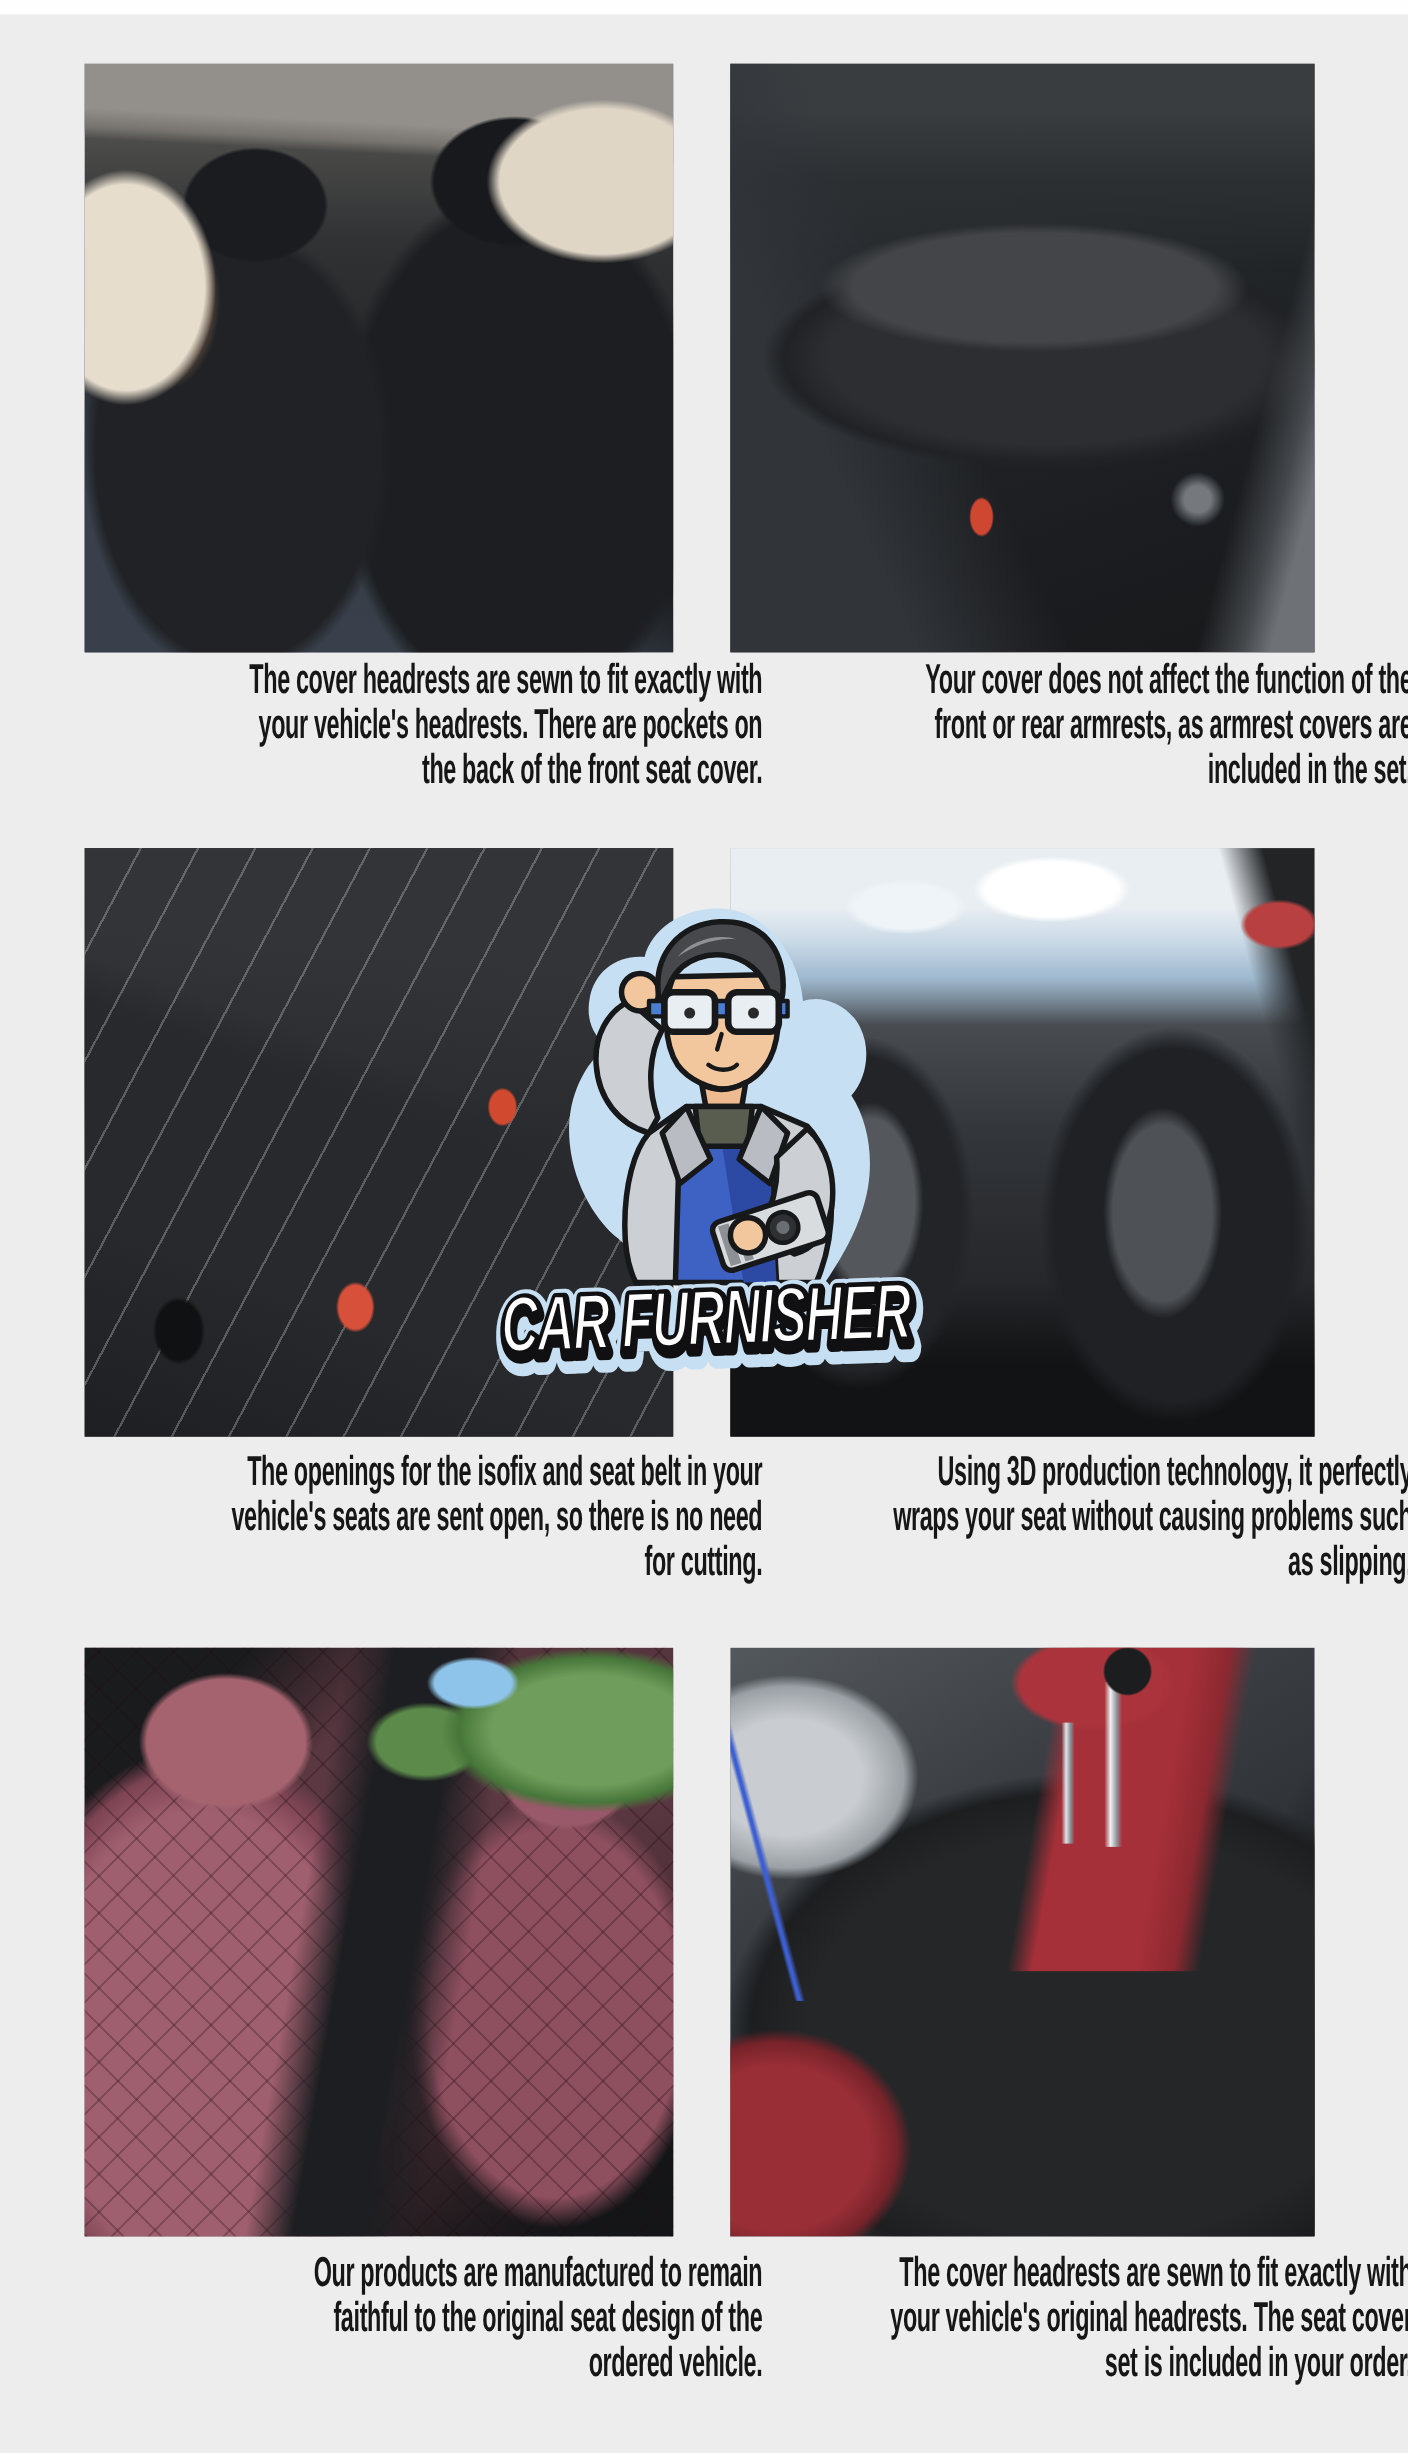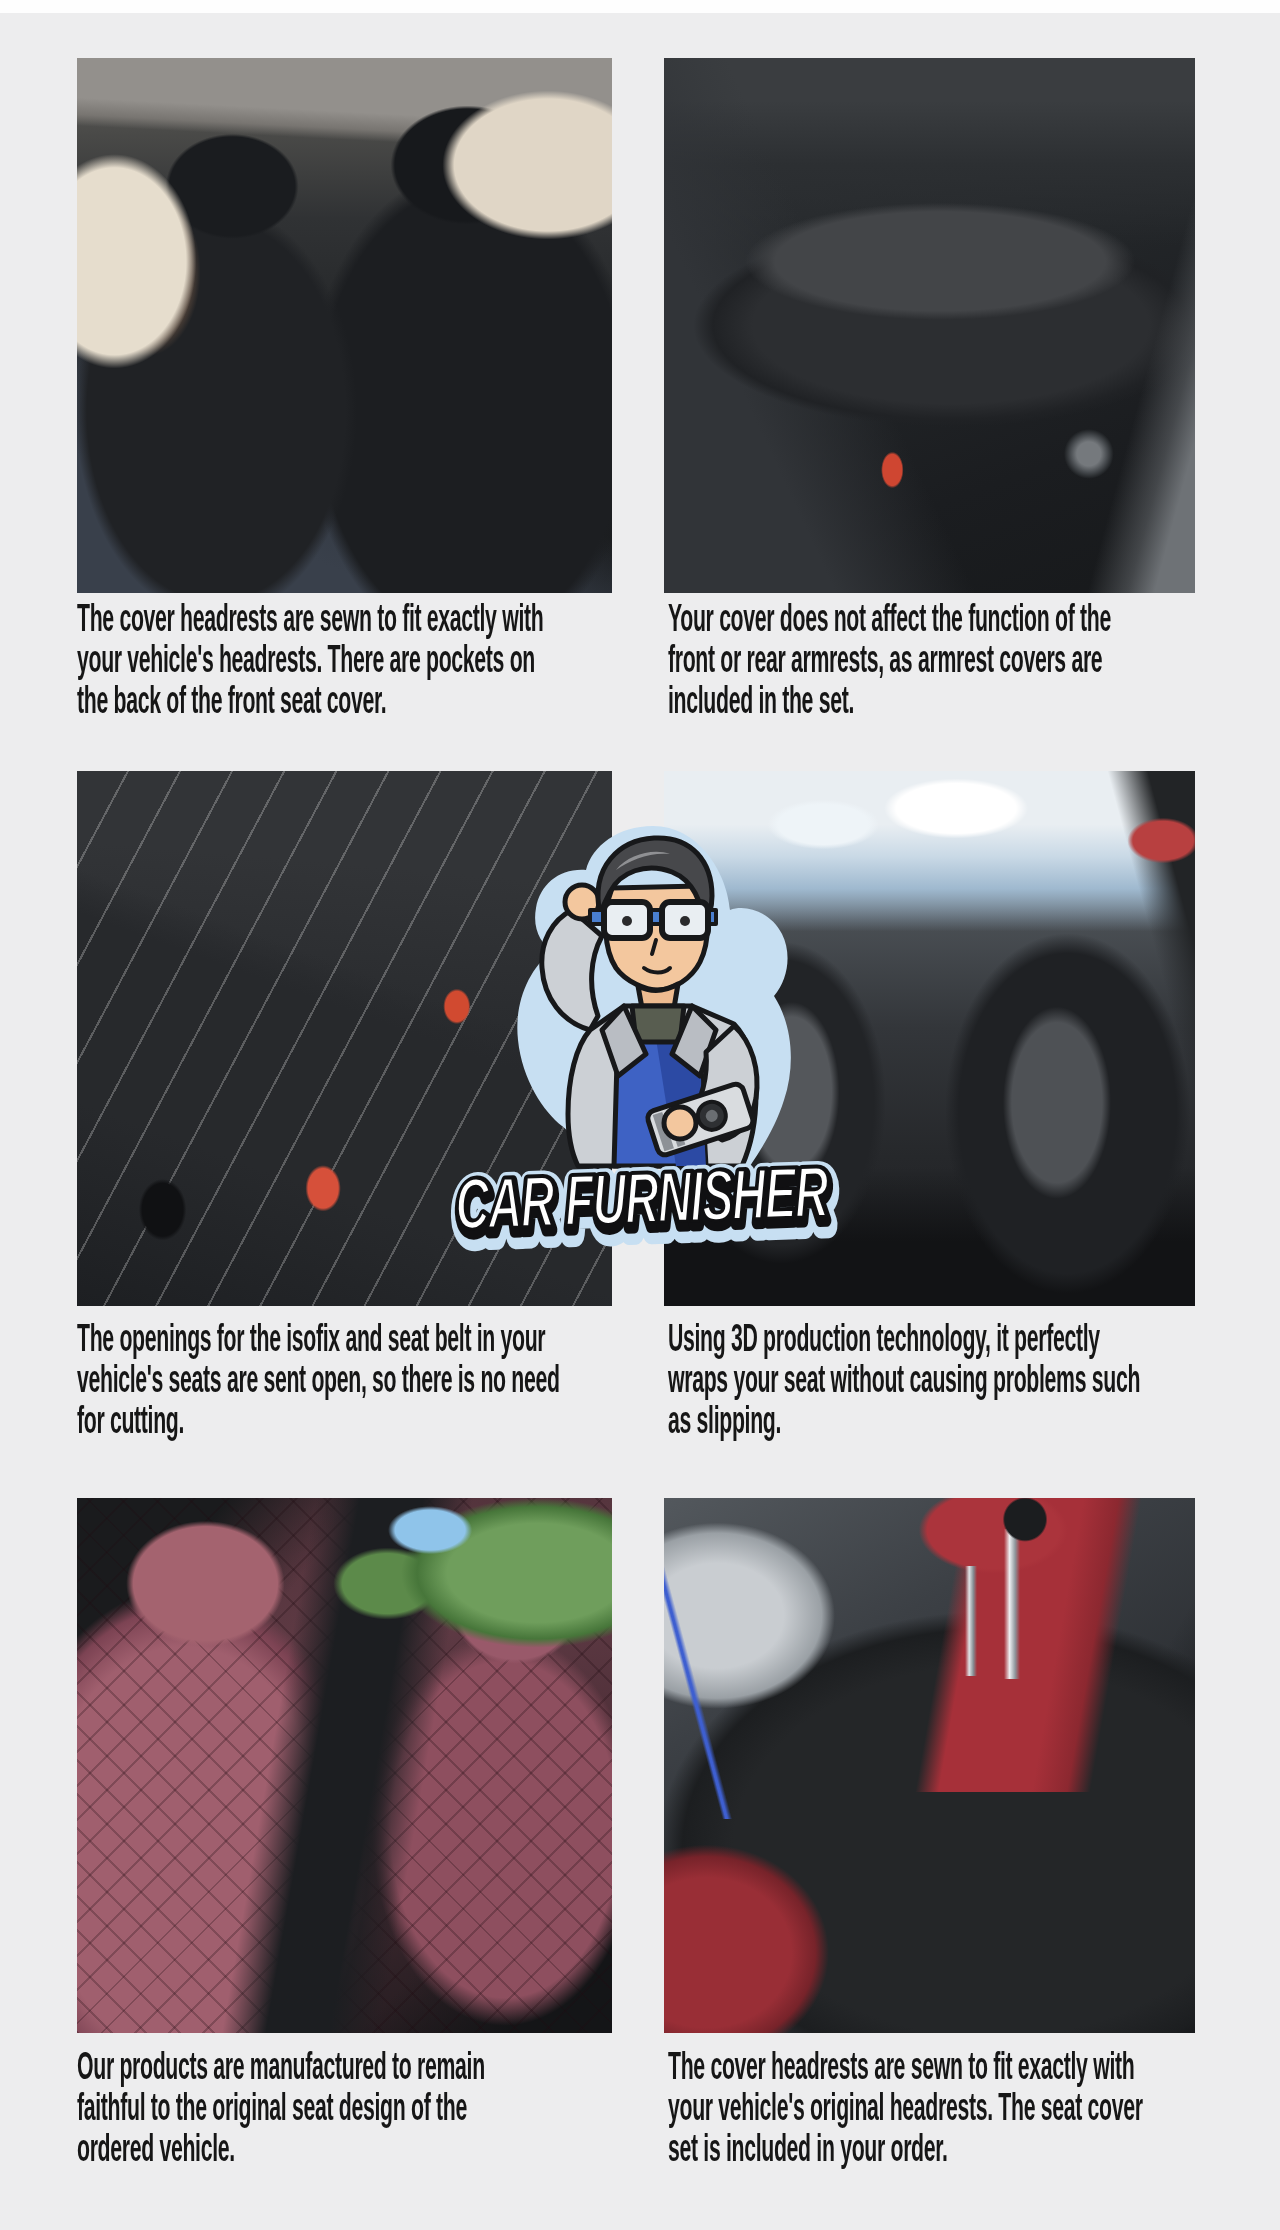--- a/index.html
+++ b/index.html
@@ -1,17 +1,17 @@
 <!DOCTYPE html>
 <html><head>
 <meta charset="utf-8">
 <style>
   html,body{margin:0;padding:0;background:#ffffff;}
   .page{position:relative;width:1280px;height:2230px;background:#ededee;overflow:hidden;
-        font-family:"Liberation Sans",sans-serif;}
+        font-family:"Liberation Sans",sans-serif;text-align:right;}
   .top-strip{position:absolute;left:0;top:0;width:1280px;height:13px;background:#fefefe;}
   .photo{position:absolute;width:535px;height:535px;background-color:#232527;}
   .photo.w2{width:531px;}
   .caption{position:absolute;width:1100px;color:#161616;
            font-weight:700;font-size:38px;line-height:41px;letter-spacing:-0.6px;
            transform:scaleX(0.56);transform-origin:0 0;white-space:pre-line;}
 
   
   .p1{background:
     radial-gradient(170px 120px at 88% 20%, #e0d6c6 0 55%, rgba(224,214,198,0) 62%),

